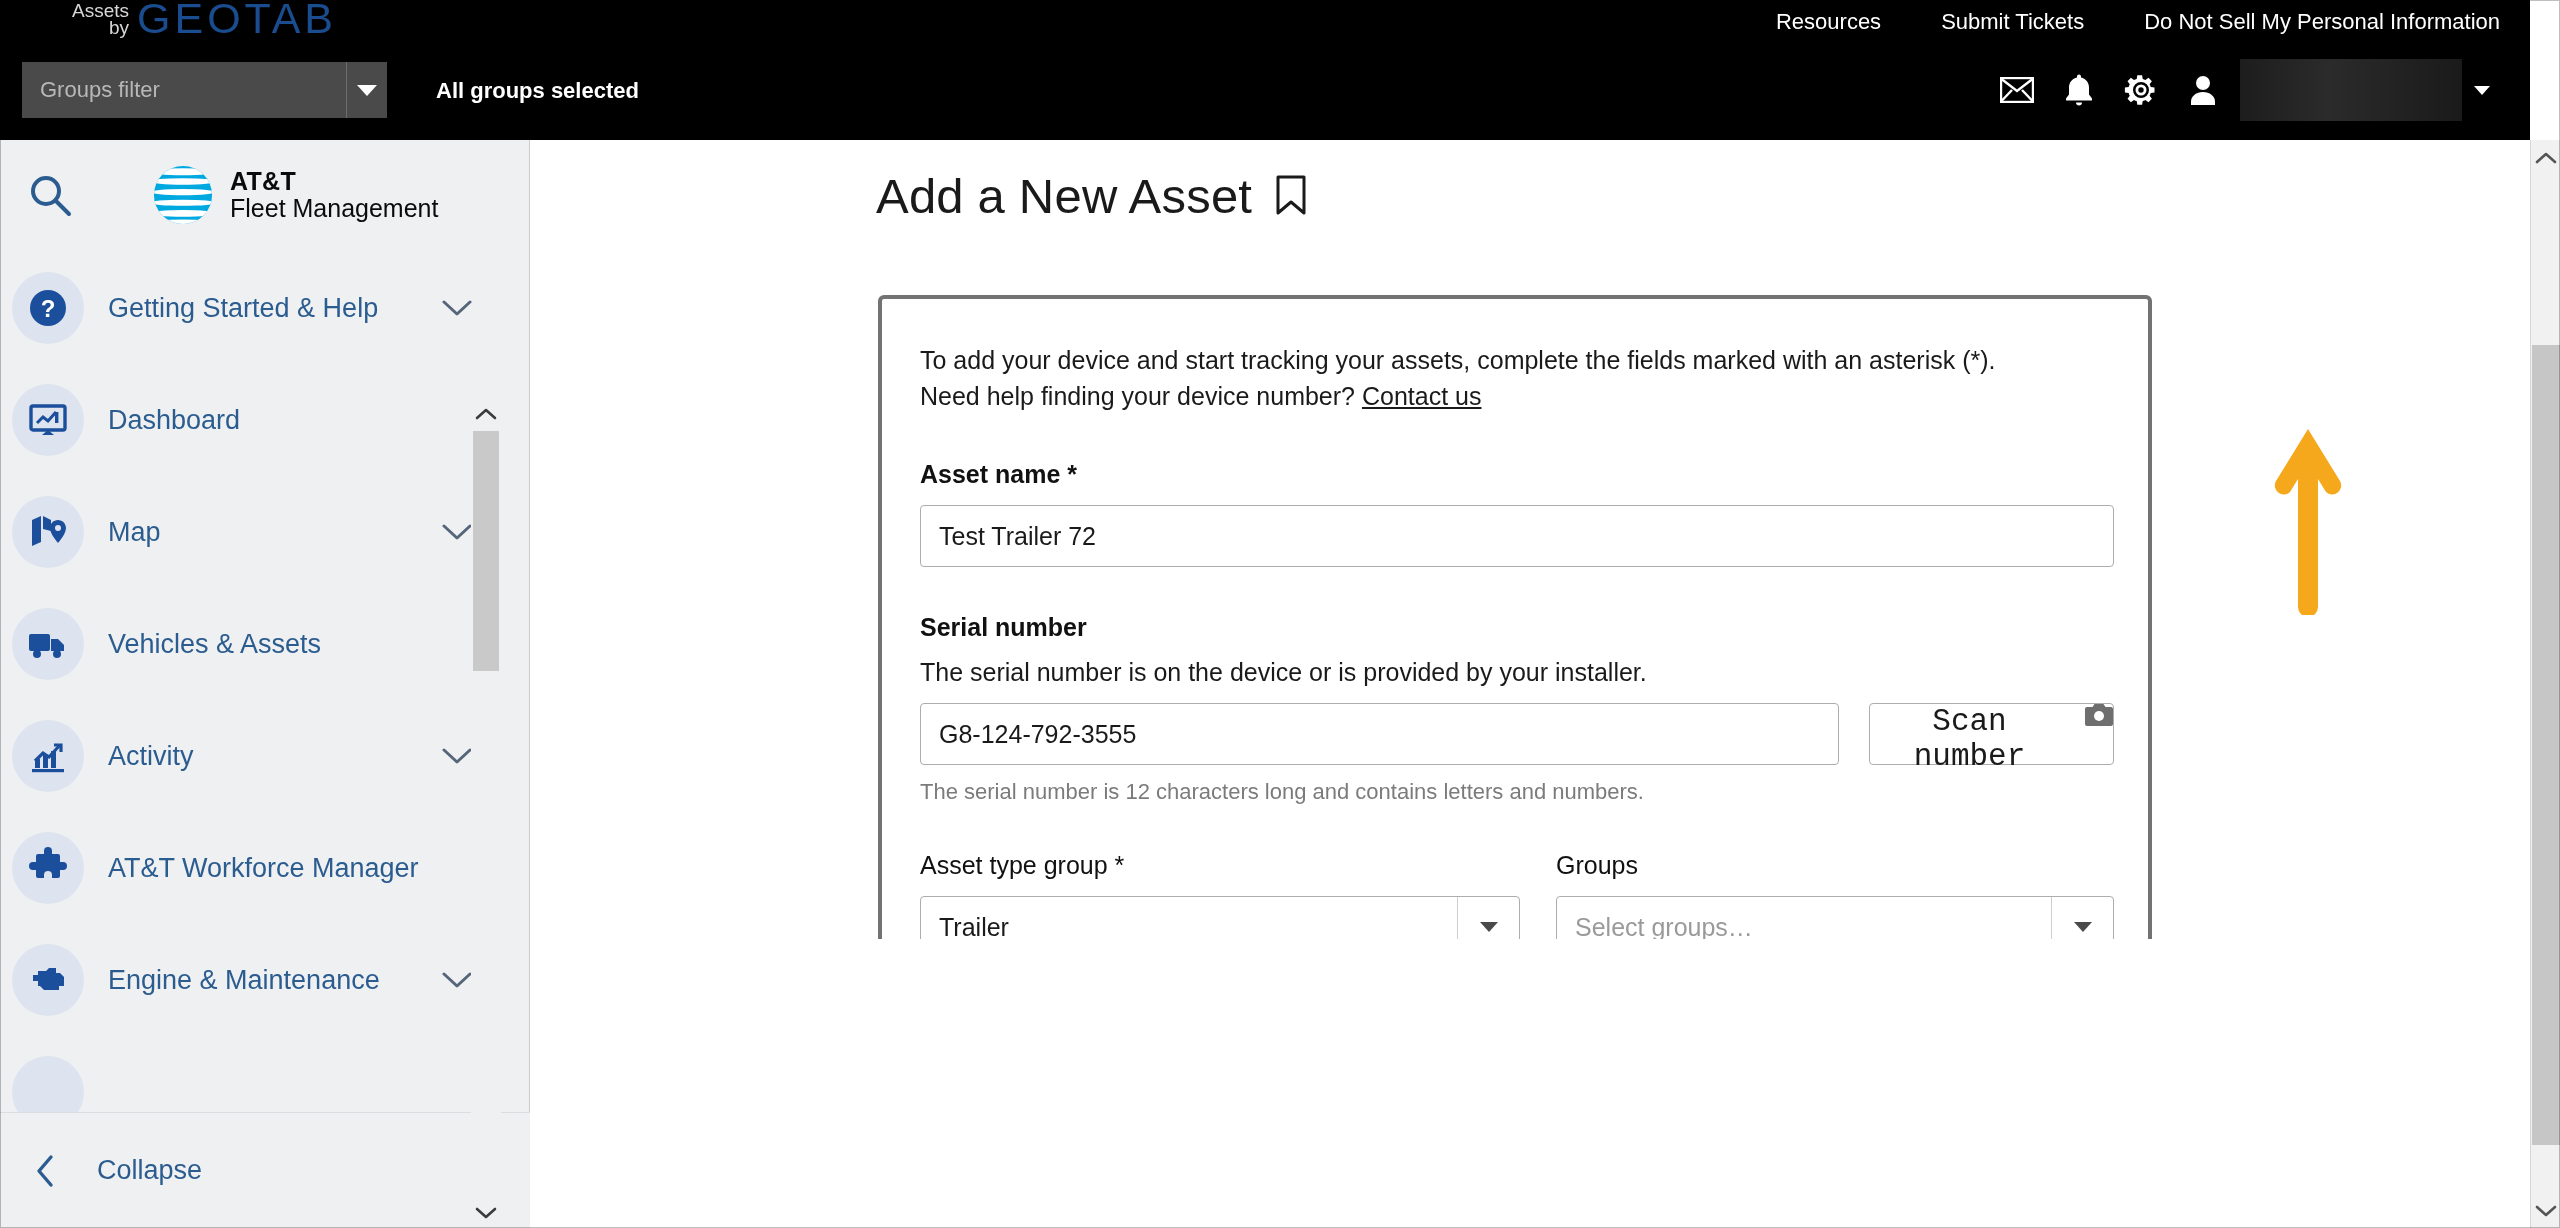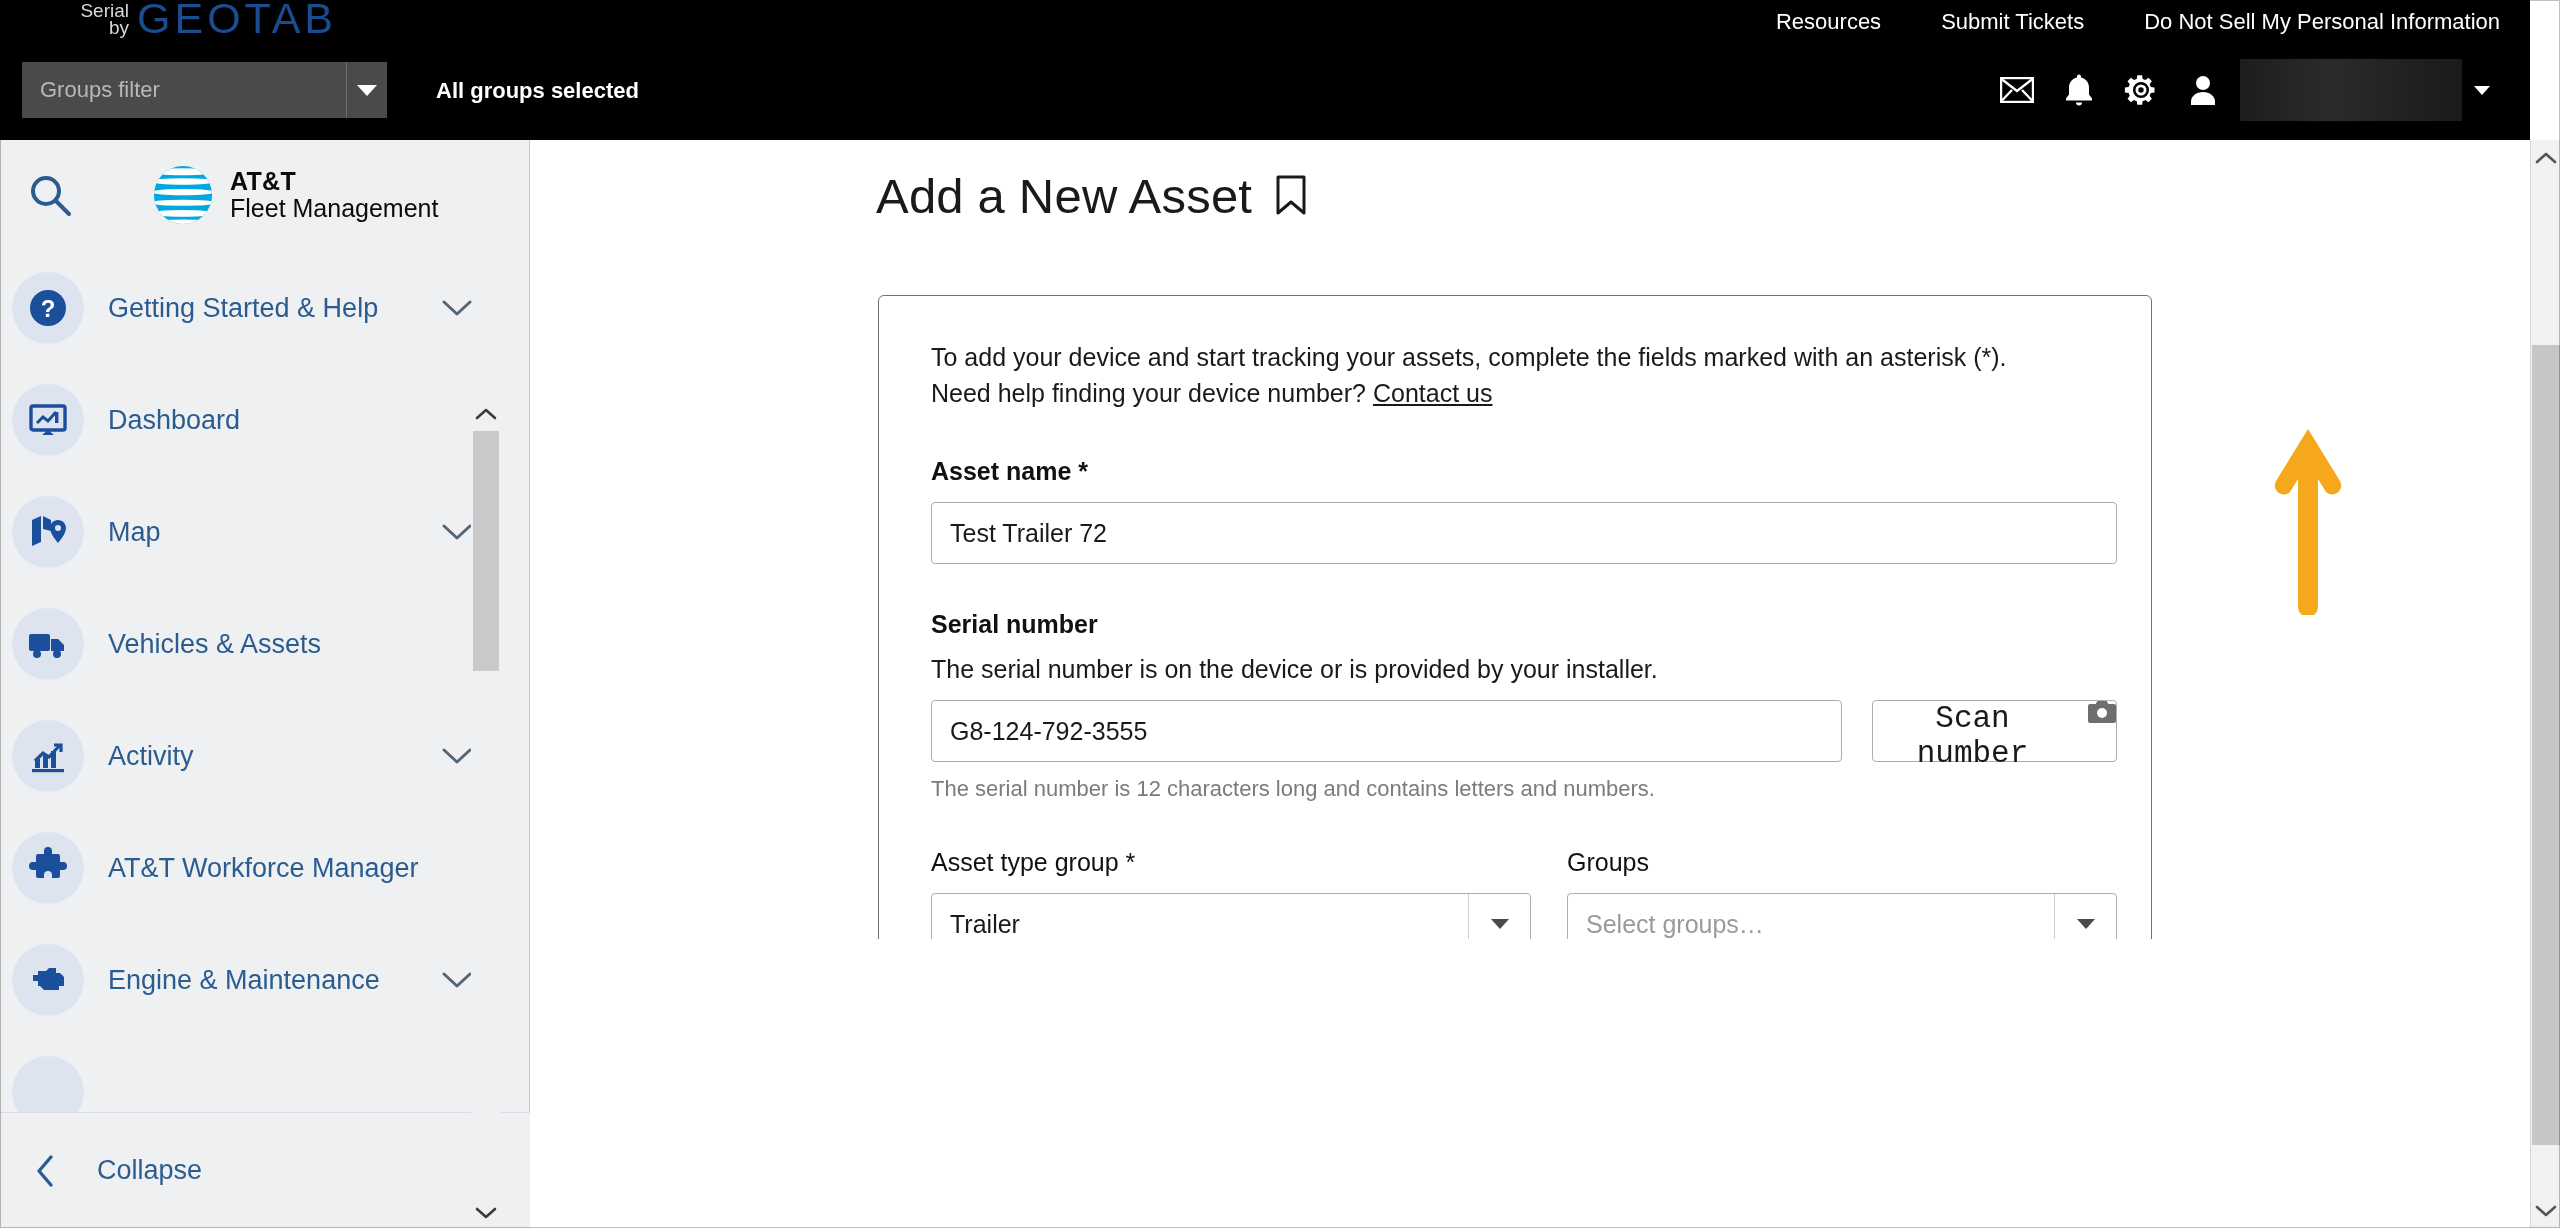--- a/index.html
+++ b/index.html
@@ -279,23 +279,23 @@
     letter-spacing: .2px;
   }
   .bookmark-icon { color: #1a1a1a; display: flex; align-items: center; }
 
   .form-card {
     position: absolute;
     left: 347px;
     top: 155px;
     width: 1274px;
     background: #ffffff;
-    border: 1px solid #737373;
+    border: 4px solid #737373;
     border-radius: 6px;
-    padding: 44px 34px 60px 52px;
+    padding: 44px 34px 60px 38px;
   }
 
   .intro-text {
     font-size: 25px;
     color: #1a1a1a;
     line-height: 1.42;
   }
   .intro-text a {
     color: #1a1a1a;
     text-decoration: underline;
@@ -467,21 +467,21 @@
   }
 </style>
 </head>
 <body>
 
 <div id="app">
 
   <div class="topbar">
 
     <div class="powered-by">
-      <span>Serial</span>
+      <span>Assets</span>
       <span class="pw-line2">by</span>
     </div>
 
     <div class="geotab-logo">GEOTAB</div>
 
     <nav class="topnav">
       <a href="#">Resources</a>
       <a href="#">Submit Tickets</a>
       <a href="#">Do Not Sell My Personal Information</a>
     </nav>

